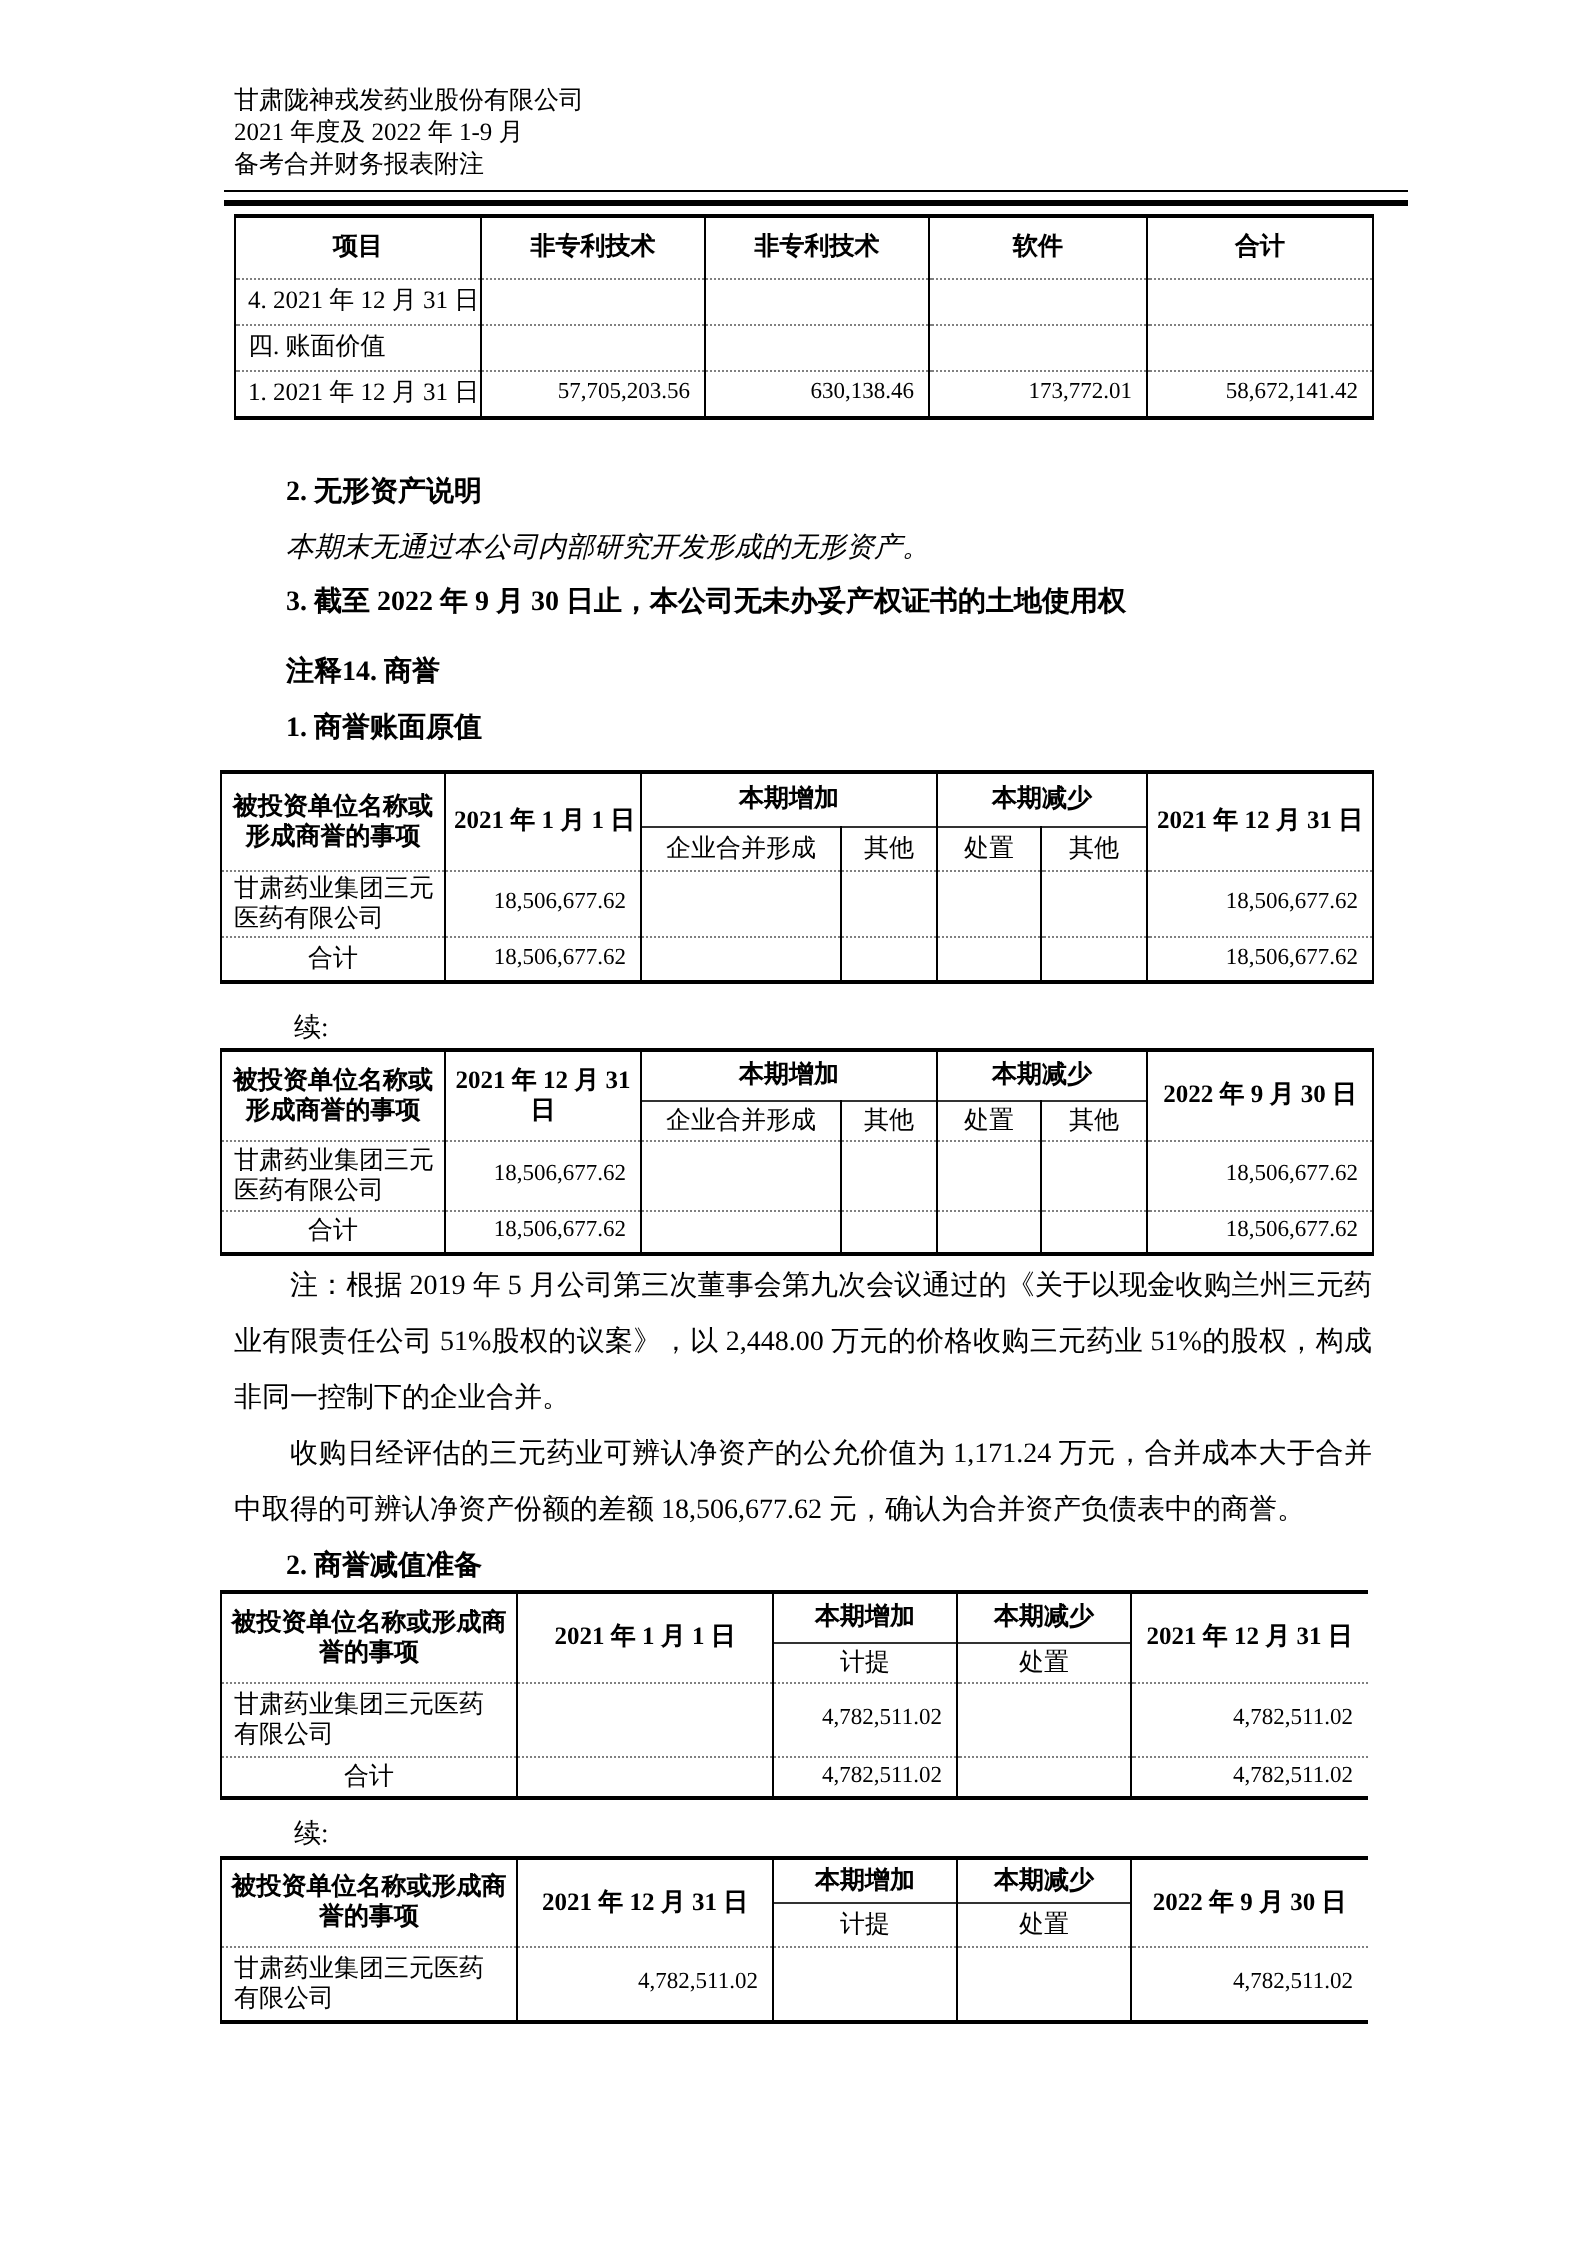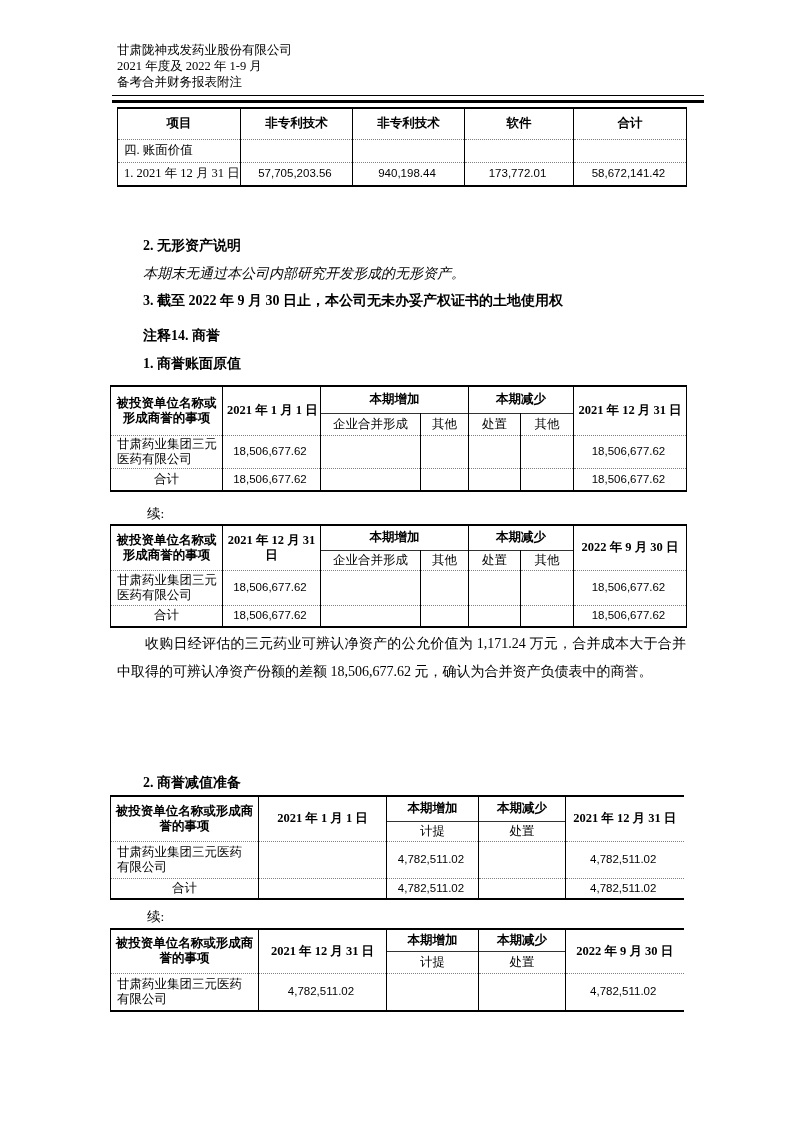--- a/index.html
+++ b/index.html
@@ -24,22 +24,22 @@
     border-top:1px dotted #808080; border-bottom:none;
     vertical-align:middle; padding:0 4px; overflow:hidden;
     font-size:12.5px; line-height:15px;
   }
   table.fin tr.first td { border-top:none;font-weight:bold; }
   table.fin tr.sub td { border-top:1px solid #333; }
   table.fin .hdr { text-align:center; }
   table.fin .nowrap { white-space:nowrap; }
   table.fin .lbl { text-align:left; padding-left:6px; }
   table.fin .num {
-    text-align:center; padding-right:7px;
-    font-family:Liberation Sans, sans-serif;
+    text-align:right; padding-right:7px;
+    font-family:Liberation Serif, serif;
     font-size:11.5px;
     margin-left:16px;
   }
   table.fin .ctr { text-align:center; }
   table.no-right td:last-child { border-right:none; }
 
   
   .h-sec { font-weight:bold; font-size:14px; white-space:nowrap; }
   .body-text { font-size:14px; white-space:nowrap;font-style:italic; }
   .cont { font-size:13.5px; }
@@ -72,30 +72,37 @@
       </colgroup>
     <tbody>
         <tr class="first" style="height:31px">
       <td class="hdr">项目</td>
       <td class="hdr">非专利技术</td>
       <td class="hdr">非专利技术</td>
       <td class="hdr">软件</td>
       <td class="hdr">合计</td>
     </tr>
     <tr style="height:23px">
+      <td class="lbl nowrap">4. 2021 年 12 月 31 日</td>
+      <td></td>
+          <td></td>
+          <td></td>
+          <td></td>
+    </tr>
+    <tr style="height:23px">
       <td class="lbl nowrap">四. 账面价值</td>
       <td></td>
           <td></td>
           <td></td>
           <td></td>
     </tr>
     <tr style="height:24px">
       <td class="lbl nowrap">1. 2021 年 12 月 31 日</td>
       <td class="num">57,705,203.56</td>
-      <td class="num">940,198.44</td>
+      <td class="num">630,138.46</td>
       <td class="num">173,772.01</td>
       <td class="num">58,672,141.42</td>
     </tr>
   </tbody>
     </table>
 
   <div class="abs h-sec" style="left:143px; top:237px;">2. 无形资产说明</div>
   <div class="abs body-text" style="left:143px; top:265px;">本期末无通过本公司内部研究开发形成的无形资产。</div>
   <div class="abs h-sec" style="left:143px; top:292px;">3. 截至 2022 年 9 月 30 日止，本公司无未办妥产权证书的土地使用权</div>
   <div class="abs h-sec" style="left:143px; top:327px;">注释14. 商誉</div>
@@ -187,20 +194,21 @@
       <td></td>
           <td></td>
           <td></td>
           <td></td>
       <td class="num">18,506,677.62</td>
     </tr>
   </tbody>
     </table>
 
   <div class="abs note-block">
+    <p>注：根据 2019 年 5 月公司第三次董事会第九次会议通过的《关于以现金收购兰州三元药业有限责任公司 51%股权的议案》，以 2,448.00 万元的价格收购三元药业 51%的股权，构成非同一控制下的企业合并。</p>
     <p>收购日经评估的三元药业可辨认净资产的公允价值为 1,171.24 万元，合并成本大于合并中取得的可辨认净资产份额的差额 18,506,677.62 元，确认为合并资产负债表中的商誉。</p>
   </div>
 
   <div class="abs h-sec" style="left:143px; top:774px;">2. 商誉减值准备</div>
 
   <table class="fin no-right abs" style="left:110px; top:795px; width:573px;">
     <colgroup>
         <col style="width:148px">
         <col style="width:128px">
         <col style="width:92px">

